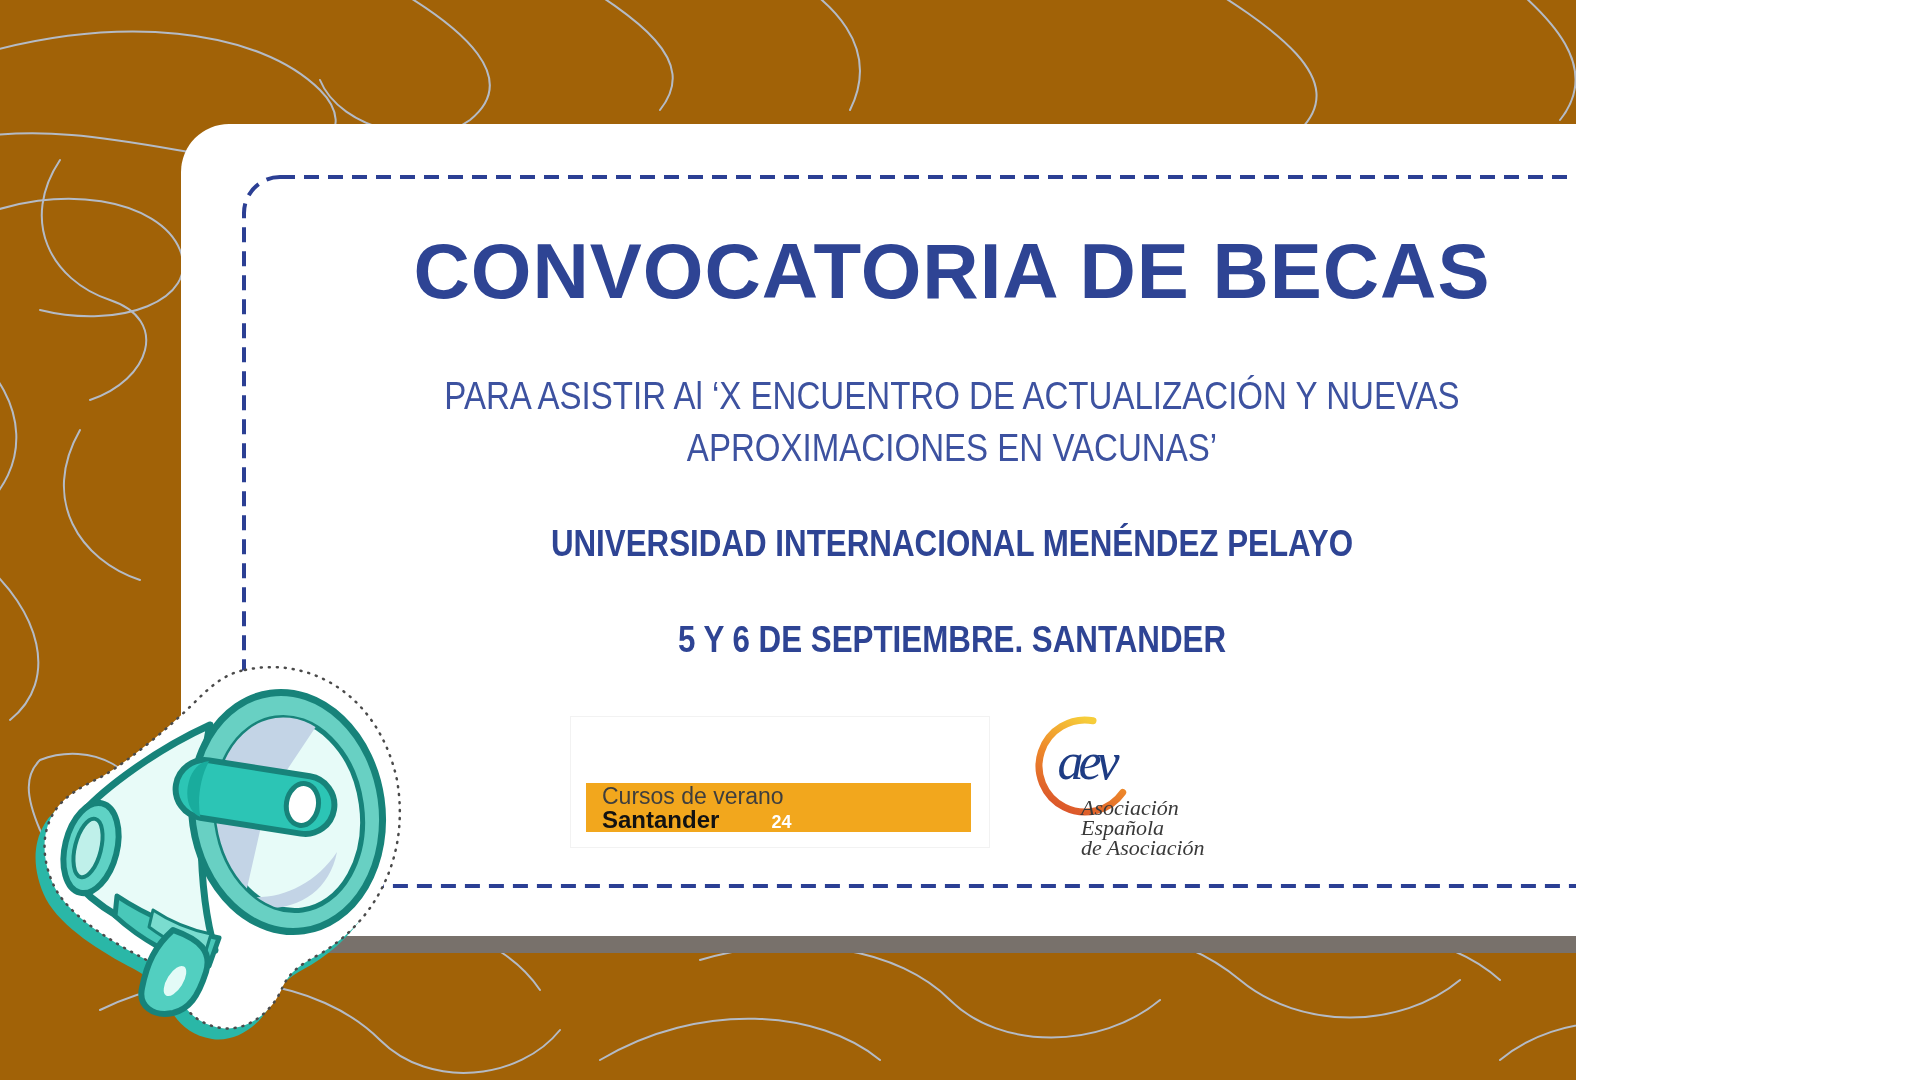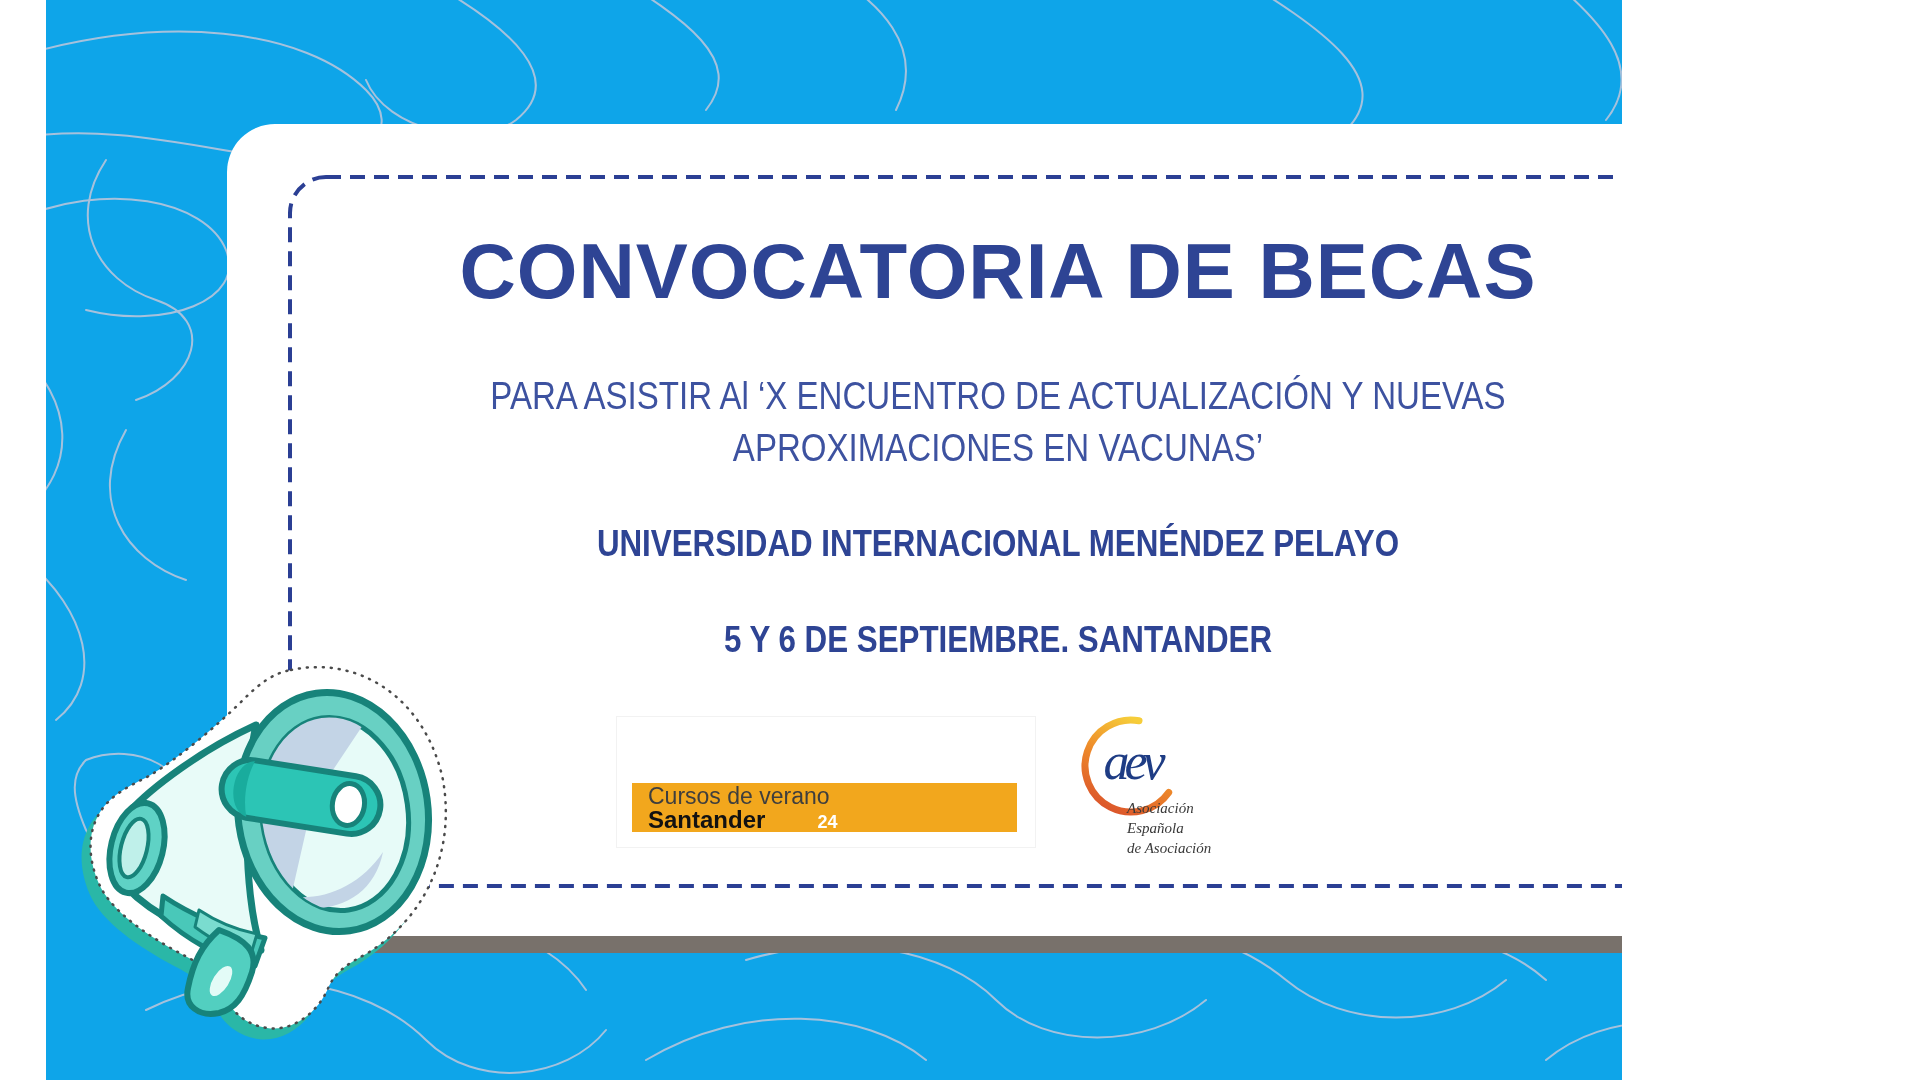--- a/index.html
+++ b/index.html
@@ -1,20 +1,19 @@
 <!DOCTYPE html>
 <html><head>
 <meta charset="utf-8">
 <style>
   html,body { margin:0; padding:0; }
   .stage {
     position:relative; width:1576px; height:1080px; overflow:hidden;
-    background:#0ea5e9;
+    background:#a16207;
     font-family:"Liberation Sans", sans-serif;
-    margin-left:46px;
   }
   .bg-pattern { position:absolute; left:0; top:0; width:1920px; height:1080px; }
 
   .card {
     position:absolute; left:181px; top:124px; width:1542px; height:812px;
     background:#ffffff; border-radius:48px;
     box-shadow:17px 17px 0 0 #78716b;
   }
   .dash-svg { position:absolute; left:0; top:0; }
 
@@ -57,21 +56,21 @@
   .aev { position:absolute; left:852px; top:588px; width:210px; height:170px; }
   .aev-swoosh { position:absolute; left:0; top:2px; width:106px; height:106px; }
   .aev-mono {
     position:absolute; left:0; top:20px; width:106px; text-align:center;
     font-family:Liberation Serif, serif; font-style:italic;
     font-size:52px; line-height:60px; color:#1e3c84; letter-spacing:-5px;
   }
   .aev-org {
     position:absolute; left:48px; top:86px;
     font-family:"Liberation Serif", serif; font-style:italic;
-    font-size:15px; line-height:20px; color:#393939;
+    font-size:22px; line-height:20px; color:#393939;
   }
 
   .mega { position:absolute; left:25px; top:640px; width:400px; height:420px; }
 </style>
 </head>
 <body>
 
 <div class="stage">
 
   <svg class="bg-pattern" viewBox="0 0 1920 1080" fill="none" stroke="#b7c5db" stroke-width="2" stroke-linecap="round" opacity="0.9">

